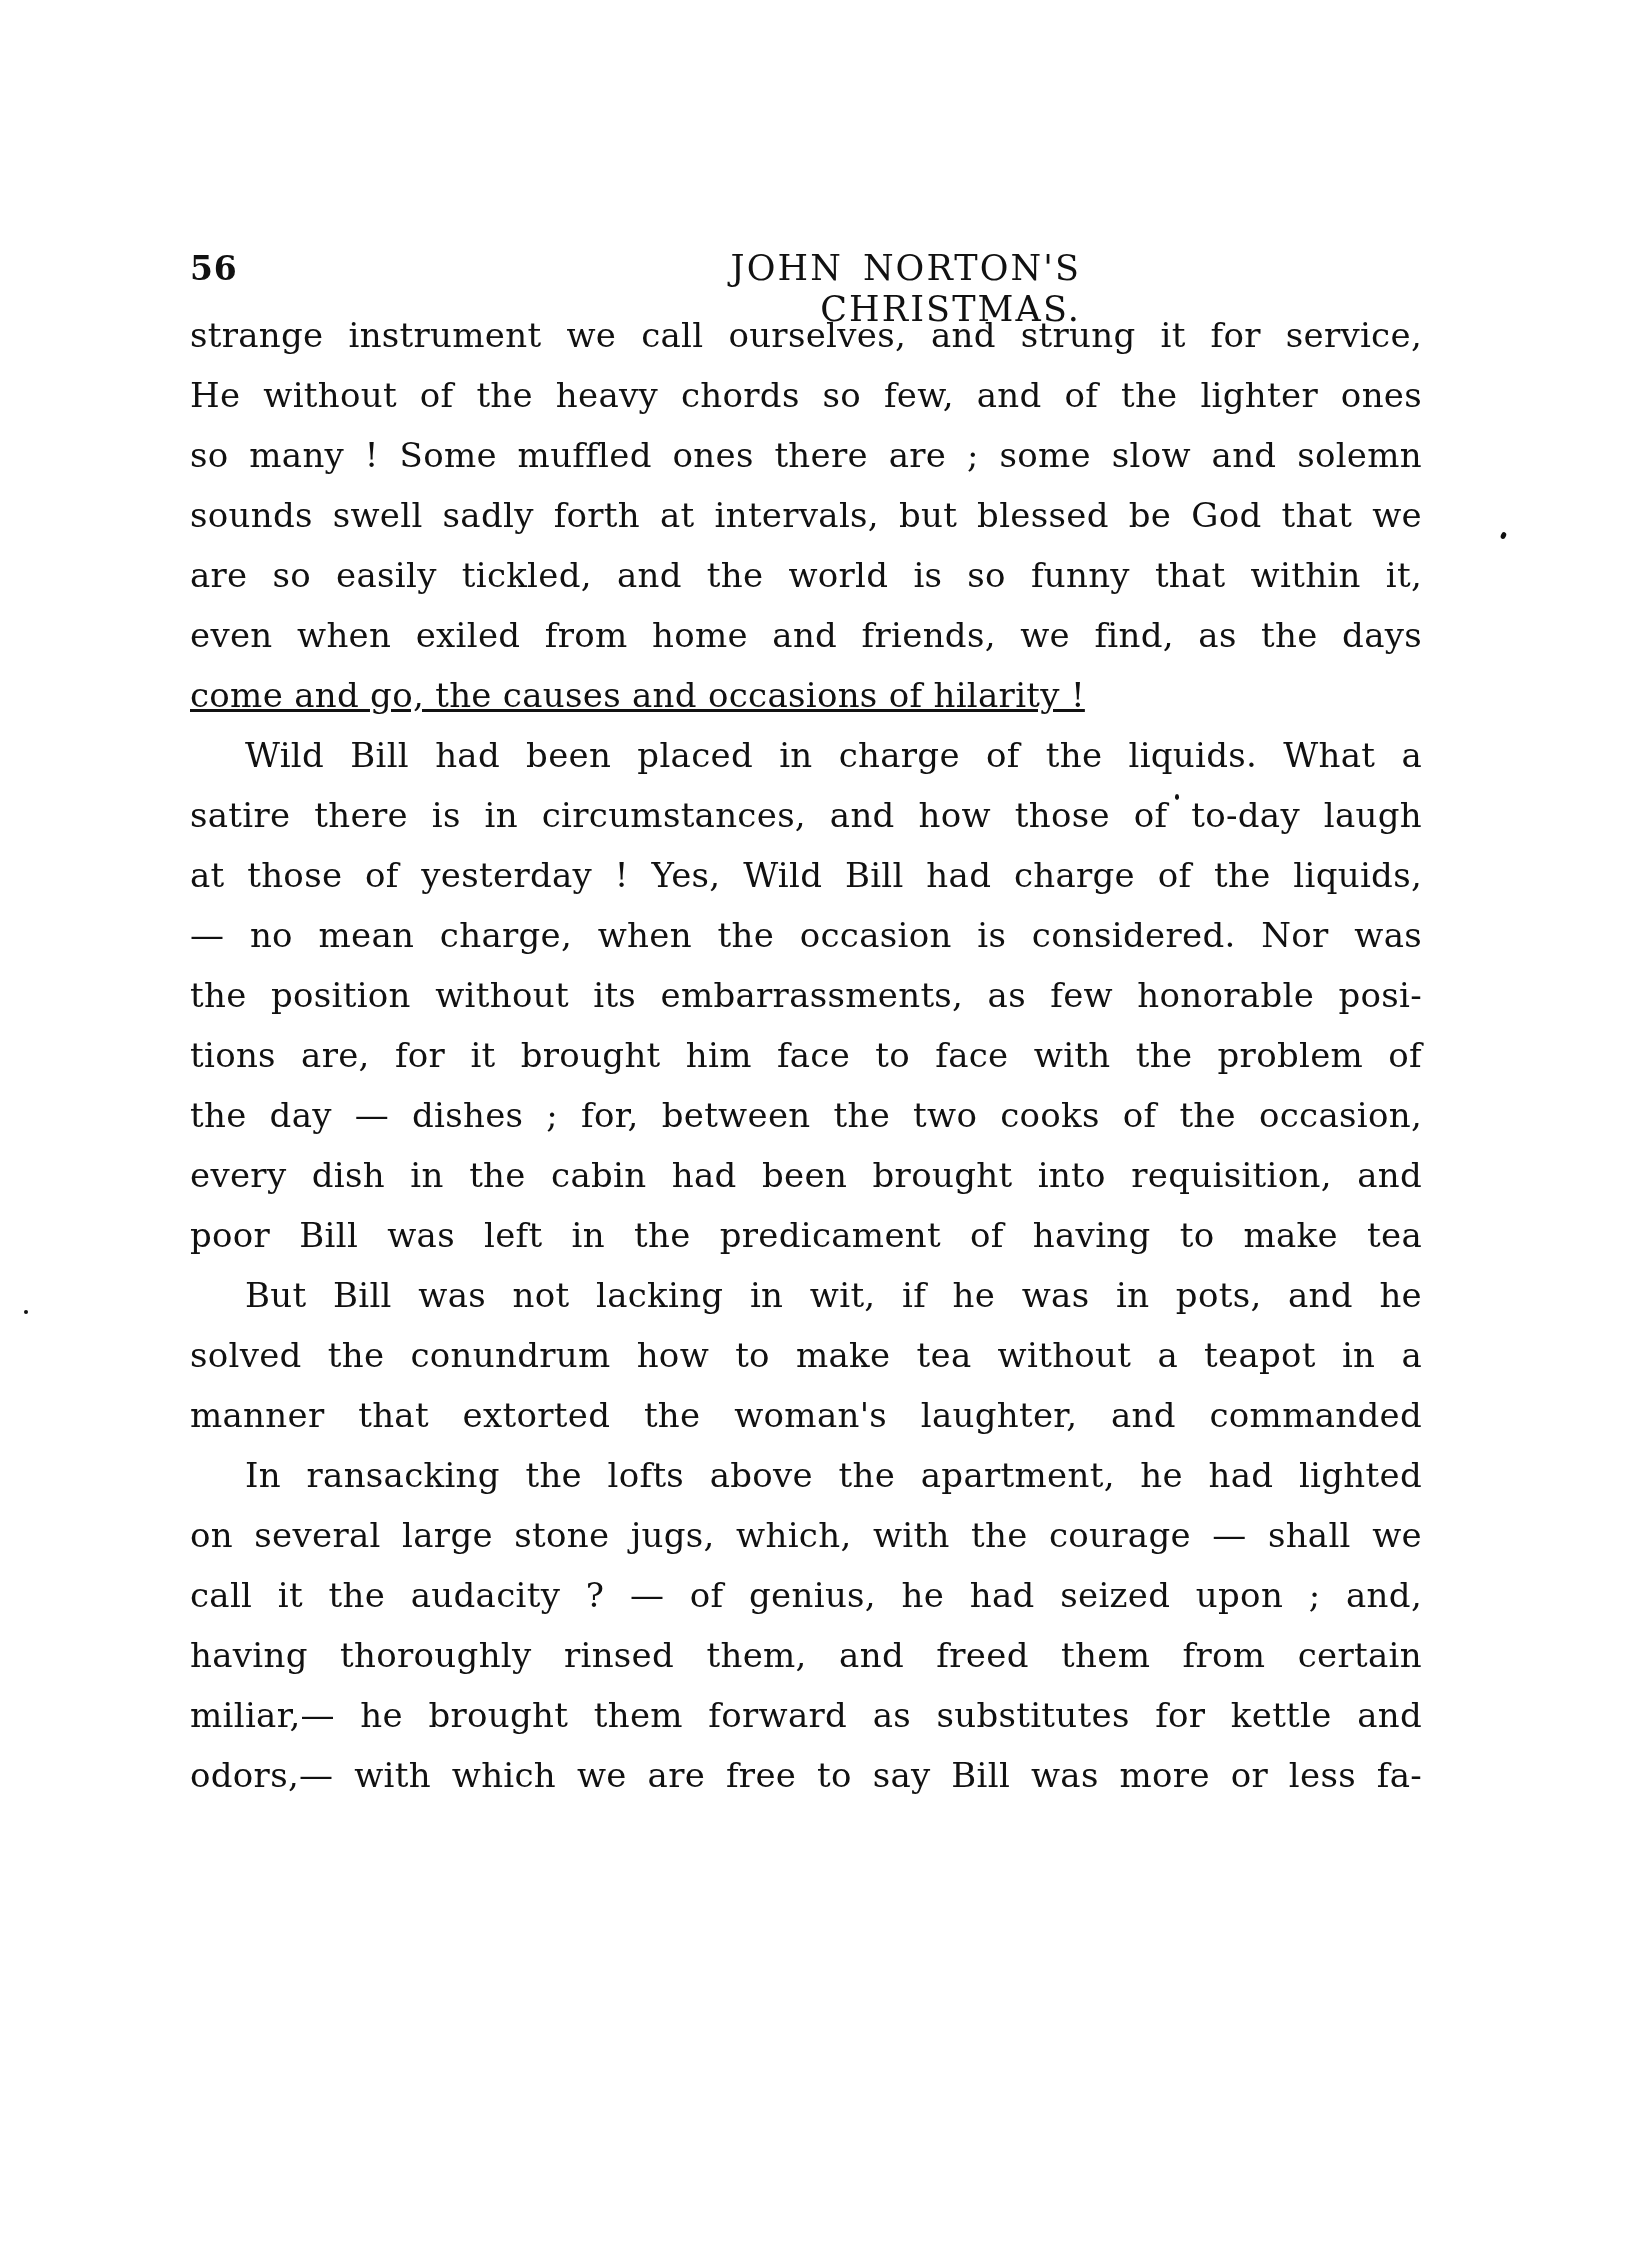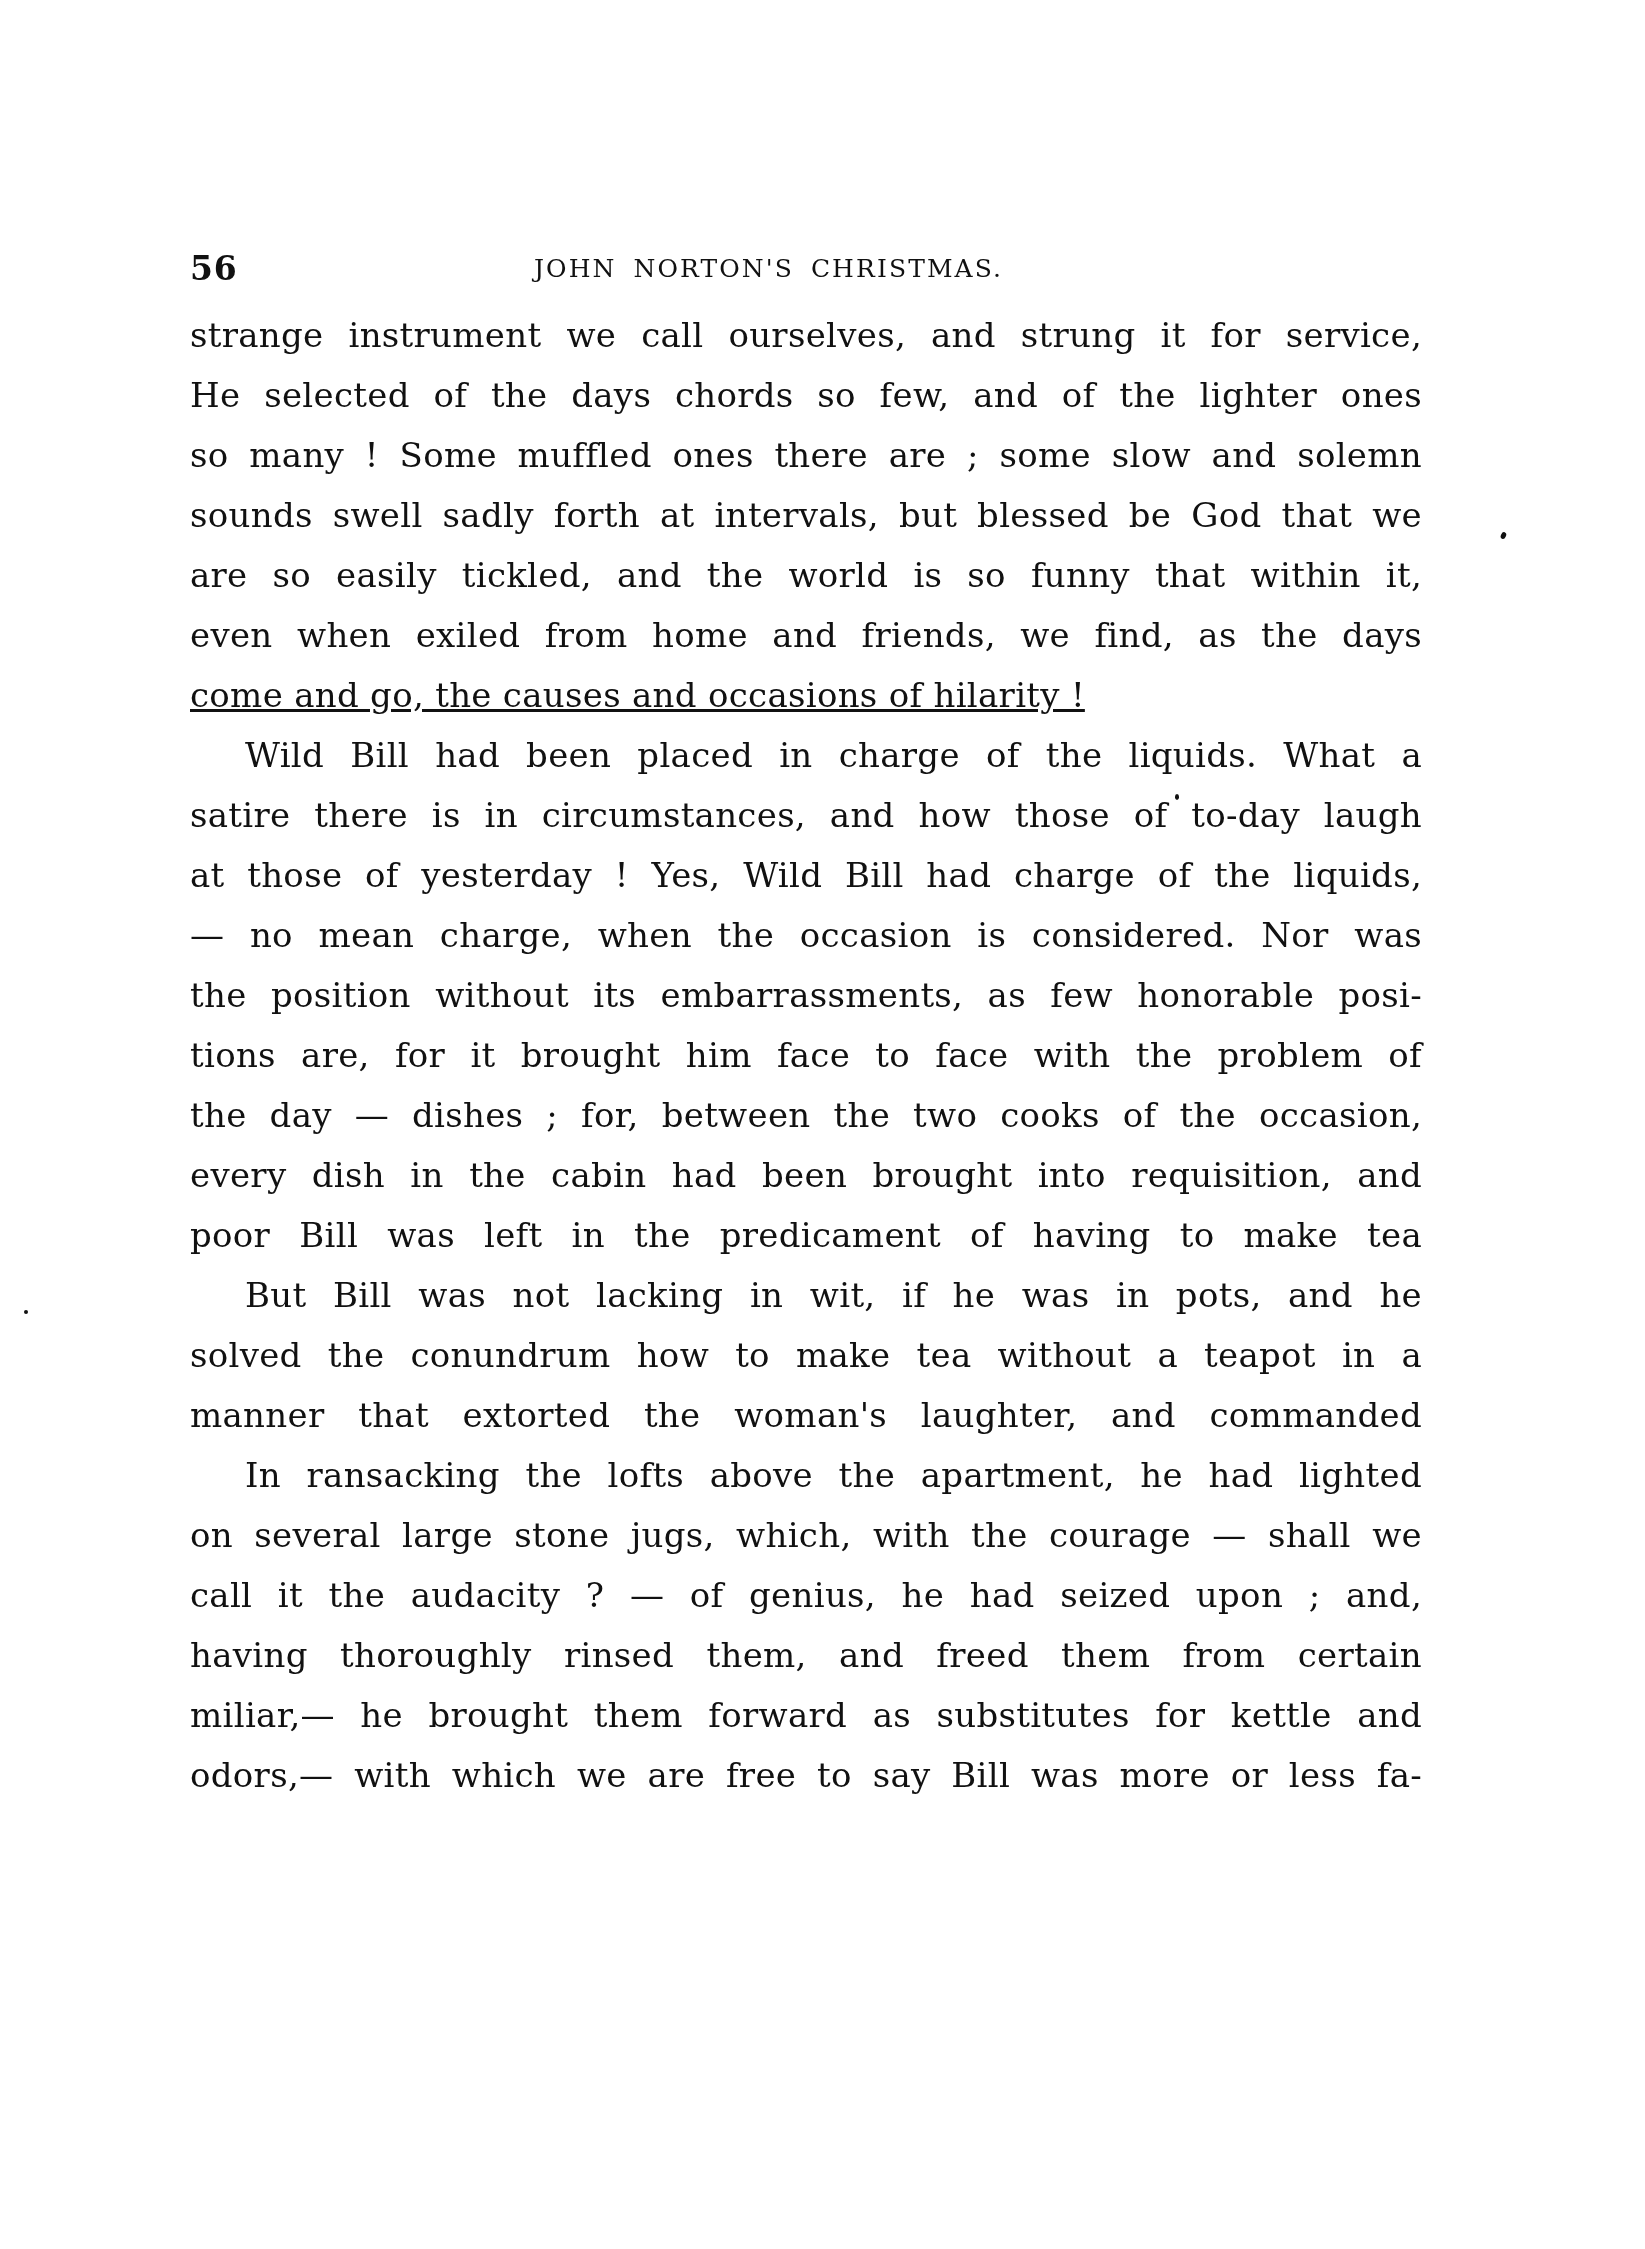--- a/index.html
+++ b/index.html
@@ -35,22 +35,22 @@
     font-size: 33px;
     font-weight: bold;
     line-height: 41px;
     letter-spacing: 0.7px;
   }
   .running-title {
     position: absolute;
     left: 344px;
     top: 0;
     width: 547px;
-    text-align: left;
-    font-size: 25px;
+    text-align: right;
+    font-size: 35px;
     line-height: 41px;
     letter-spacing: 2.1px;
     word-spacing: 6.8px;
   }
   .body-text {
     position: absolute;
     left: 190px;
     top: 305px;
     width: 1232px;
   }
@@ -104,21 +104,21 @@
 
   <div class="running-head">
     <span class="page-number">56</span>
     <span class="running-title">JOHN NORTON'S CHRISTMAS.</span>
   </div>
 
   <div class="body-text">
 
     <div>
       <span class="line">strange instrument we call ourselves, and strung it for service,</span>
-      <span class="line">He selected of the days chords so few, and of the lighter ones</span>
+      <span class="line">He without of the heavy chords so few, and of the lighter ones</span>
       <span class="line">so many !  Some muffled ones there are ; some slow and solemn</span>
       <span class="line">sounds swell sadly forth at intervals, but blessed be God that we</span>
       <span class="line">are so  easily tickled, and  the world is so funny that within it,</span>
       <span class="line">even when exiled  from home and friends, we find, as the days</span>
       <span class="line last">come and go, the causes and occasions of hilarity !</span>
     </div>
 
     <div>
       <span class="line indent">Wild Bill had been placed  in charge of the  liquids.  What a</span>
       <span class="line">satire there is in circumstances, and how those of  to-day laugh</span>

